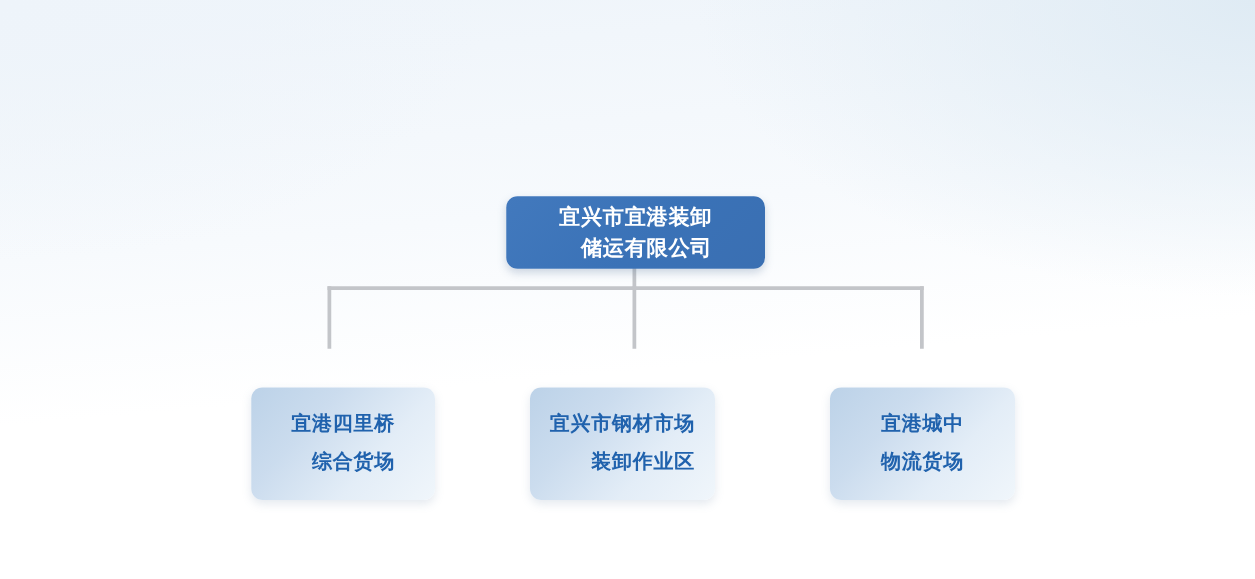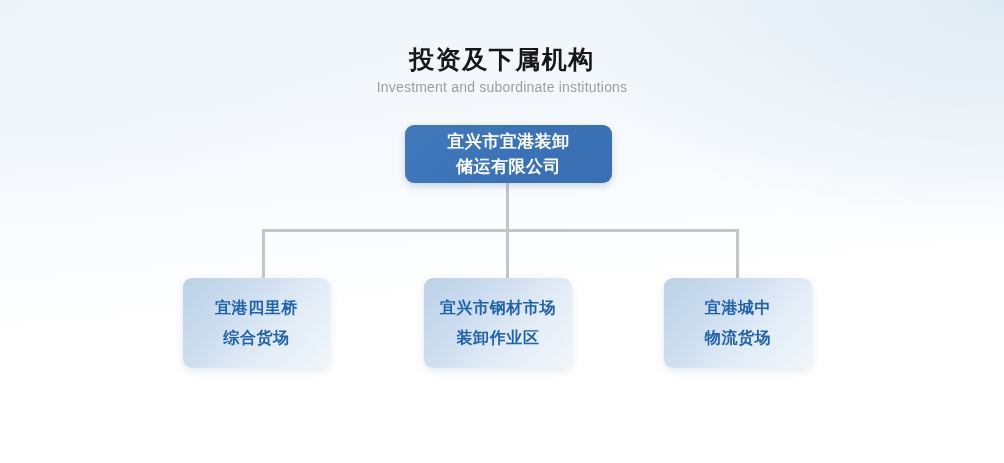--- a/index.html
+++ b/index.html
@@ -83,22 +83,23 @@
   .stem-left    { left: 262px; top: 229px;  height: 50px; }
   .stem-center  { left: 506px; top: 229px;  height: 50px; }
   .stem-right   { left: 736px; top: 229px;  height: 50px; }
 
   
   .node {
     position: absolute;
     display: flex;
     align-items: center;
     justify-content: center;
-    text-align: center;
+    text-align: right;
     border-radius: 9px;
+    margin-top: 32px;
   }
 
   .node-label {
     font-weight: bold;
     white-space: pre-line;
   }
 
   
   .node-root {
     left: 405px;
@@ -124,33 +125,29 @@
     box-shadow: 0 3px 8px rgba(120,145,175,0.20);
   }
 
   .node-child .node-label {
     font-size: 16px;
     color: #2062ad;
     line-height: 30px;
     letter-spacing: 0.6px;
   }
 
-  .node-child-0 { left: 183px; width: 147px; }
+  .node-child-0 { left: 201px; width: 147px; }
   .node-child-1 { left: 424px; width: 148px; }
   .node-child-2 { left: 664px; width: 148px; }
 </style>
 </head>
 <body>
 
 <div id="page">
 
-  <div class="header">
-    <div class="header-title">投资及下属机构</div>
-    <div class="header-subtitle">Investment and subordinate institutions</div>
-  </div>
 
   <div class="connectors">
     <div class="line line-v trunk"></div>
     <div class="line line-h bus"></div>
     <div class="line line-v stem-left"></div>
     <div class="line line-v stem-center"></div>
     <div class="line line-v stem-right"></div>
   </div>
 
   <div class="node node-root">

